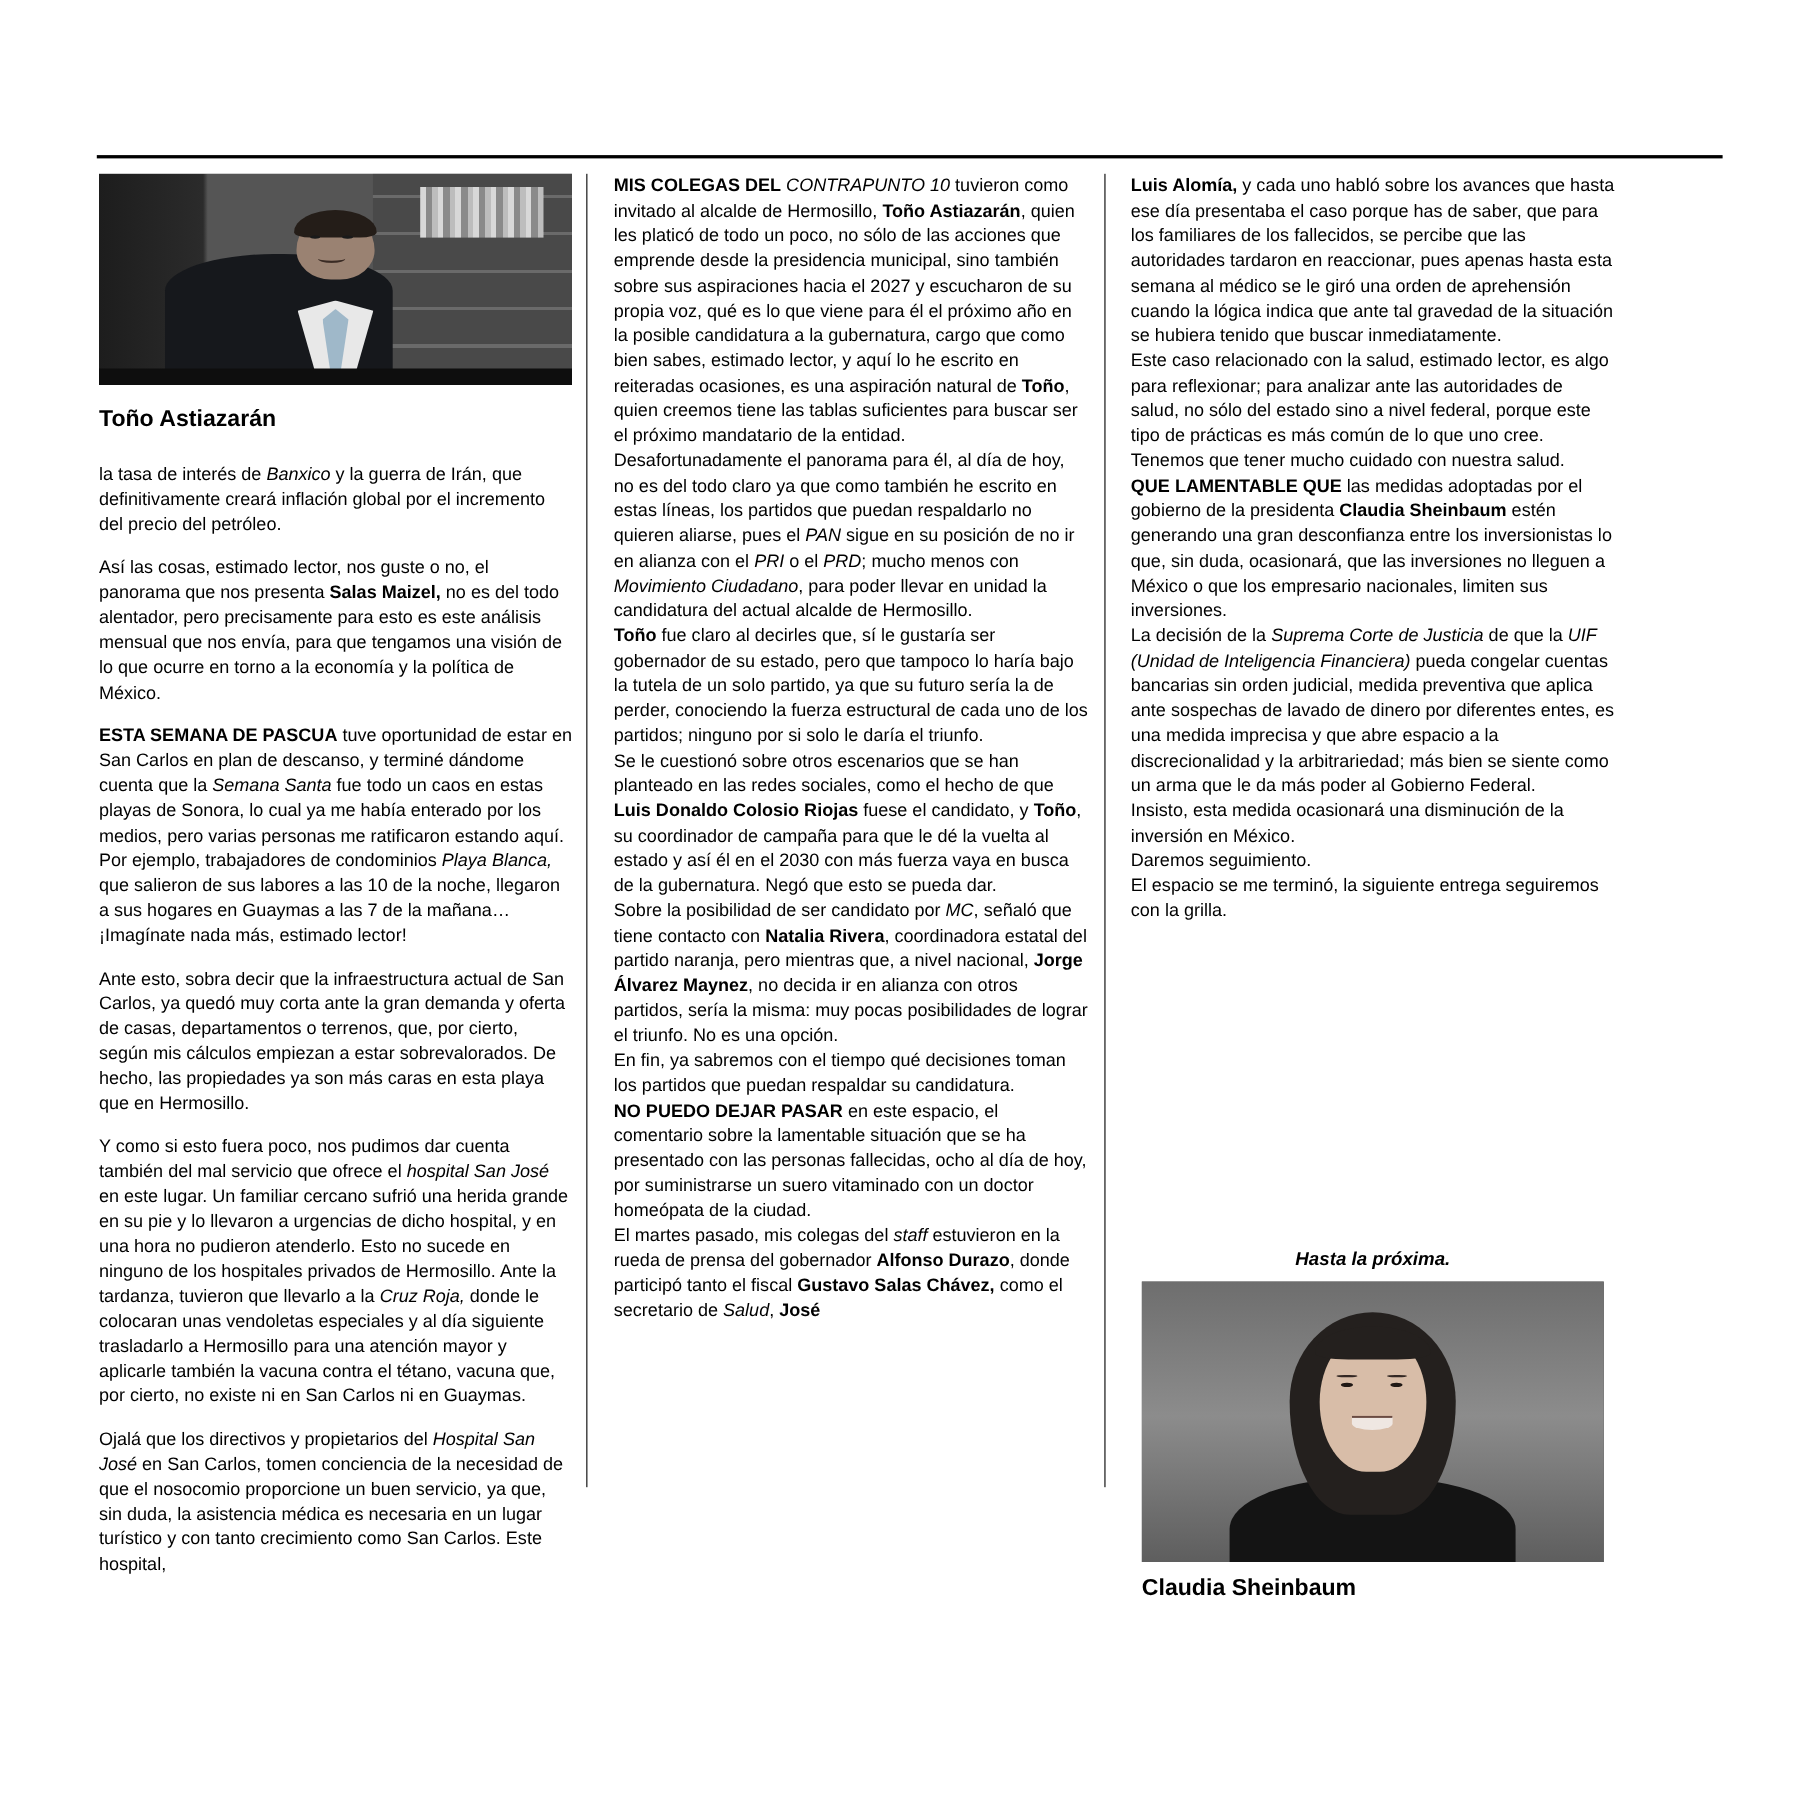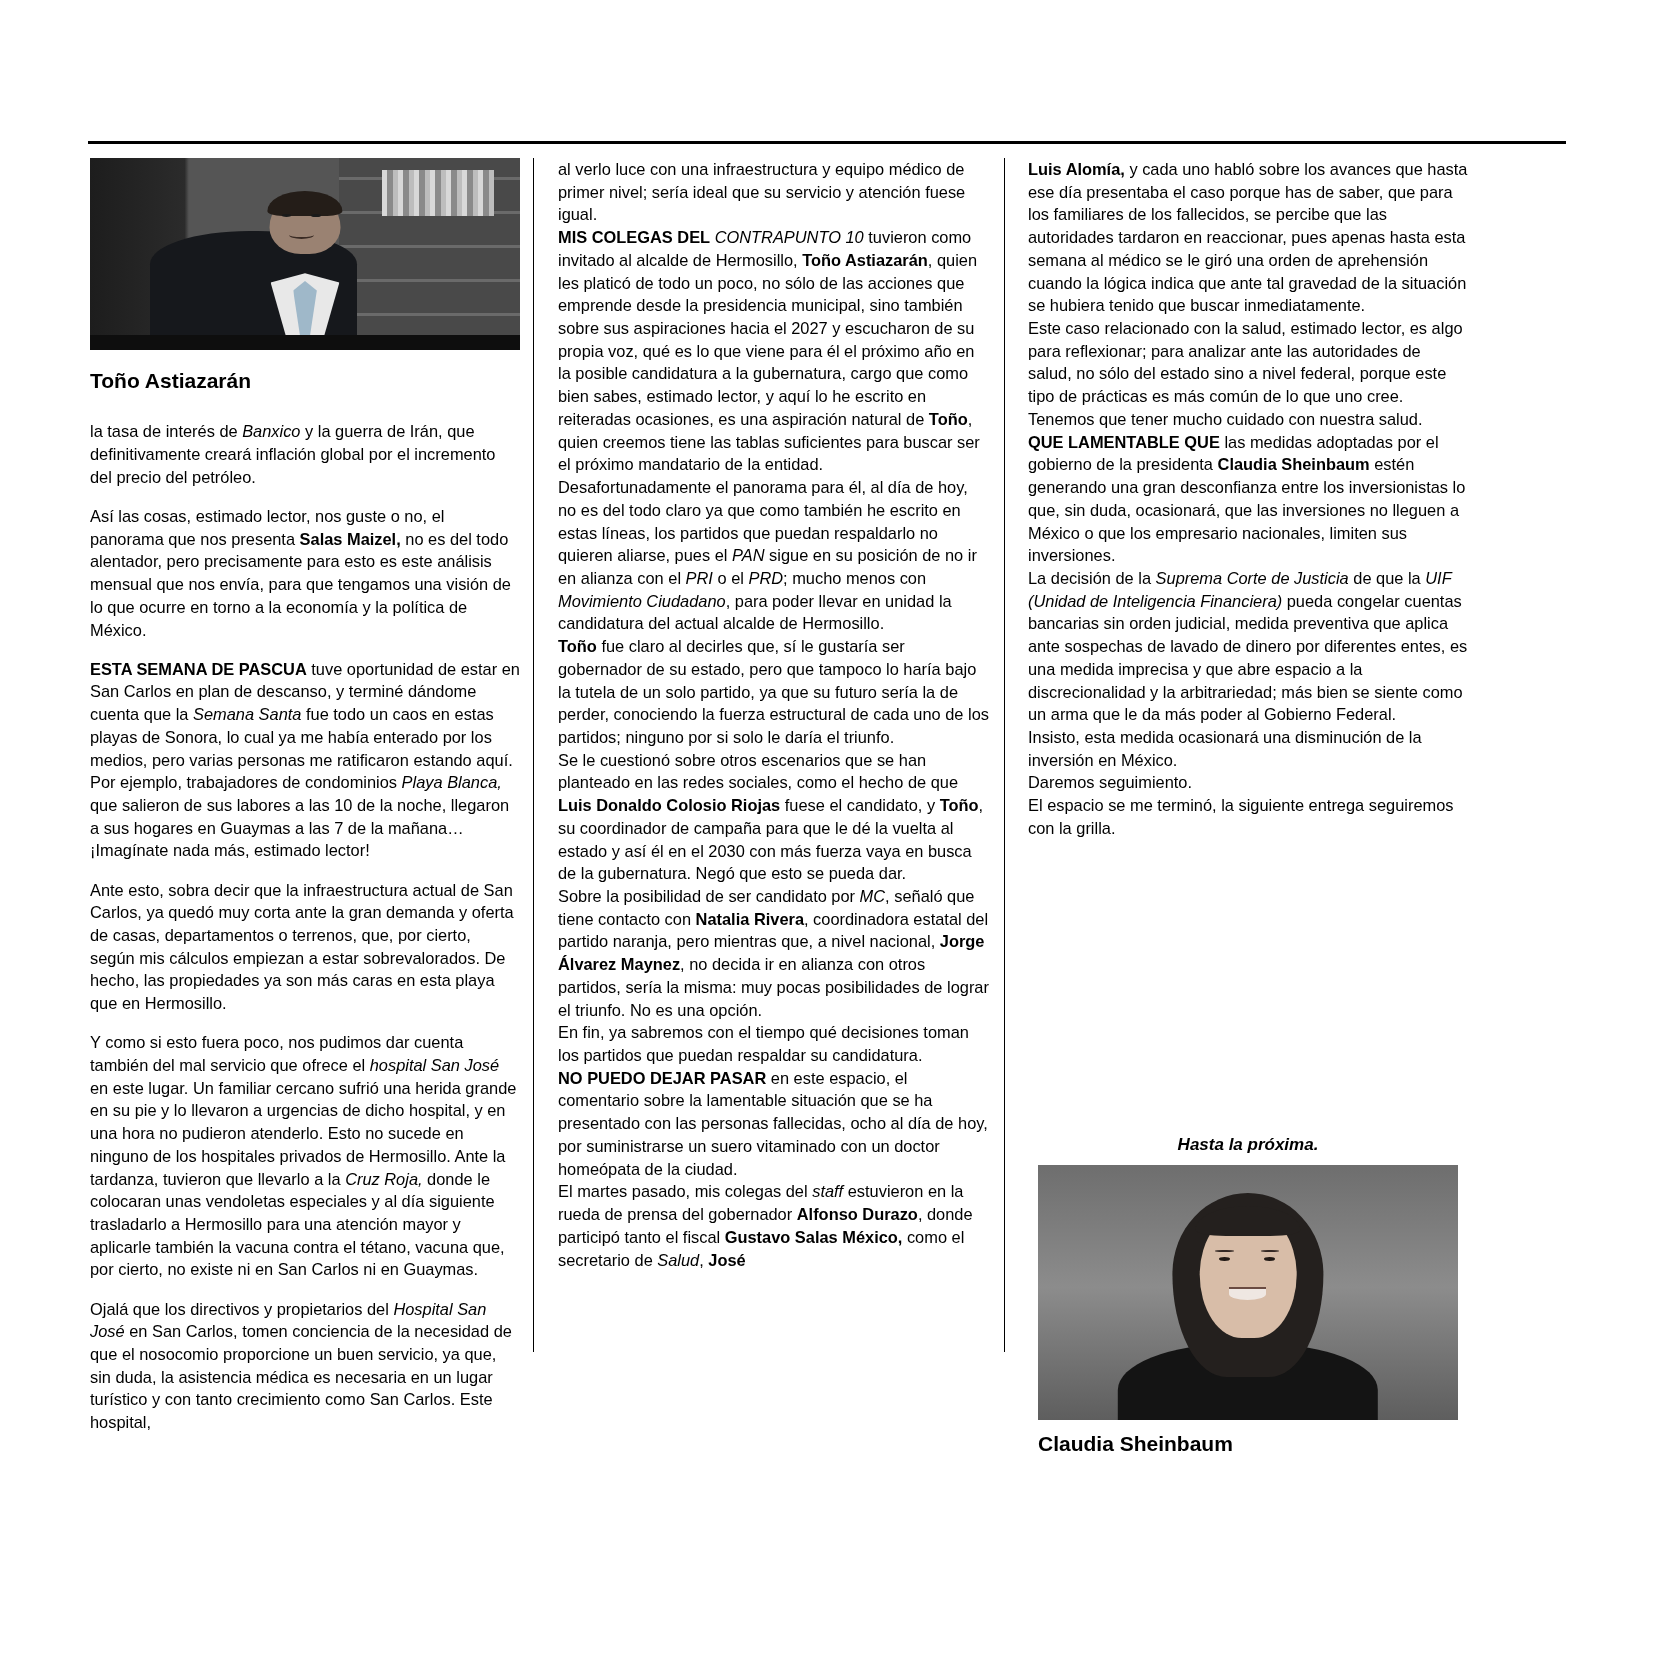--- a/index.html
+++ b/index.html
@@ -384,29 +384,28 @@
   <div class="col1-text">
       <p>la tasa de interés de <i>Banxico</i> y la guerra de Irán, que definitivamente creará inflación global por el incremento del precio del petróleo.</p>
       <p>Así las cosas, estimado lector, nos guste o no, el panorama que nos presenta <b>Salas Maizel,</b> no es del todo alentador, pero precisamente para esto es este análisis mensual que nos envía, para que tengamos una visión de lo que ocurre en torno a la economía y la política de México.</p>
       <p><b>ESTA SEMANA DE PASCUA</b> tuve oportunidad de estar en San Carlos en plan de descanso, y terminé dándome cuenta que la <i>Semana Santa</i> fue todo un caos en estas playas de Sonora, lo cual ya me había enterado por los medios, pero varias personas me ratificaron estando aquí. Por ejemplo, trabajadores de condominios <i>Playa Blanca,</i> que salieron de sus labores a las 10 de la noche, llegaron a sus hogares en Guaymas a las 7 de la mañana…¡Imagínate nada más, estimado lector!</p>
       <p>Ante esto, sobra decir que la infraestructura actual de San Carlos, ya quedó muy corta ante la gran demanda y oferta de casas, departamentos o terrenos, que, por cierto, según mis cálculos empiezan a estar sobrevalorados. De hecho, las propiedades ya son más caras en esta playa que en Hermosillo.</p>
       <p>Y como si esto fuera poco, nos pudimos dar cuenta también del mal servicio que ofrece el <i>hospital San José</i> en este lugar. Un familiar cercano sufrió una herida grande en su pie y lo llevaron a urgencias de dicho hospital, y en una hora no pudieron atenderlo. Esto no sucede en ninguno de los hospitales privados de Hermosillo. Ante la tardanza, tuvieron que llevarlo a la <i>Cruz Roja,</i> donde le colocaran unas vendoletas especiales y al día siguiente trasladarlo a Hermosillo para una atención mayor y aplicarle también la vacuna contra el tétano, vacuna que, por cierto, no existe ni en San Carlos ni en Guaymas.</p>
       <p>Ojalá que los directivos y propietarios del <i>Hospital San José</i> en San Carlos, tomen conciencia de la necesidad de que el nosocomio proporcione un buen servicio, ya que, sin duda, la asistencia médica es necesaria en un lugar turístico y con tanto crecimiento como San Carlos. Este hospital,</p>
     </div>
 
   <div class="col col2">
-      <p>al verlo luce con una infraestructura y equipo médico de primer nivel; sería ideal que su servicio y atención fuese igual.</p>
       <p><b>MIS COLEGAS DEL</b> <i>CONTRAPUNTO</i> <i>10</i> tuvieron como invitado al alcalde de Hermosillo, <b>Toño Astiazarán</b>, quien les platicó de todo un poco, no sólo de las acciones que emprende desde la presidencia municipal, sino también sobre sus aspiraciones hacia el 2027 y escucharon de su propia voz, qué es lo que viene para él el próximo año en la posible candidatura a la gubernatura, cargo que como bien sabes, estimado lector, y aquí lo he escrito en reiteradas ocasiones, es una aspiración natural de <b>Toño</b>, quien creemos tiene las tablas suficientes para buscar ser el próximo mandatario de la entidad.</p>
       <p>Desafortunadamente el panorama para él, al día de hoy, no es del todo claro ya que como también he escrito en estas líneas, los partidos que puedan respaldarlo no quieren aliarse, pues el <i>PAN</i> sigue en su posición de no ir en alianza con el <i>PRI</i> o el <i>PRD</i>; mucho menos con <i>Movimiento Ciudadano</i>, para poder llevar en unidad la candidatura del actual alcalde de Hermosillo.</p>
       <p><b>Toño</b> fue claro al decirles que, sí le gustaría ser gobernador de su estado, pero que tampoco lo haría bajo la tutela de un solo partido, ya que su futuro sería la de perder, conociendo la fuerza estructural de cada uno de los partidos; ninguno por si solo le daría el triunfo.</p>
       <p>Se le cuestionó sobre otros escenarios que se han planteado en las redes sociales, como el hecho de que <b>Luis Donaldo Colosio Riojas</b> fuese el candidato, y <b>Toño</b>, su coordinador de campaña para que le dé la vuelta al estado y así él en el 2030 con más fuerza vaya en busca de la gubernatura. Negó que esto se pueda dar.</p>
       <p>Sobre la posibilidad de ser candidato por <i>MC</i>, señaló que tiene contacto con <b>Natalia Rivera</b>, coordinadora estatal del partido naranja, pero mientras que, a nivel nacional, <b>Jorge Álvarez Maynez</b>, no decida ir en alianza con otros partidos, sería la misma: muy pocas posibilidades de lograr el triunfo. No es una opción.</p>
       <p>En fin, ya sabremos con el tiempo qué decisiones toman los partidos que puedan respaldar su candidatura.</p>
       <p><b>NO PUEDO DEJAR PASAR</b> en este espacio, el comentario sobre la lamentable situación que se ha presentado con las personas fallecidas, ocho al día de hoy, por suministrarse un suero vitaminado con un doctor homeópata de la ciudad.</p>
-      <p>El martes pasado, mis colegas del <i>staff</i> estuvieron en la rueda de prensa del gobernador <b>Alfonso Durazo</b>, donde participó tanto el fiscal <b>Gustavo Salas México,</b> como el secretario de <i>Salud</i>, <b>José</b></p>
+      <p>El martes pasado, mis colegas del <i>staff</i> estuvieron en la rueda de prensa del gobernador <b>Alfonso Durazo</b>, donde participó tanto el fiscal <b>Gustavo Salas Chávez,</b> como el secretario de <i>Salud</i>, <b>José</b></p>
     </div>
 
   <div class="col col3">
       <p><b>Luis Alomía,</b> y cada uno habló sobre los avances que hasta ese día presentaba el caso porque has de saber, que para los familiares de los fallecidos, se percibe que las autoridades tardaron en reaccionar, pues apenas hasta esta semana al médico se le giró una orden de aprehensión cuando la lógica indica que ante tal gravedad de la situación se hubiera tenido que buscar inmediatamente.</p>
       <p>Este caso relacionado con la salud, estimado lector, es algo para reflexionar; para analizar ante las autoridades de salud, no sólo del estado sino a nivel federal, porque este tipo de prácticas es más común de lo que uno cree.</p>
       <p>Tenemos que tener mucho cuidado con nuestra salud.</p>
       <p><b>QUE LAMENTABLE QUE</b> las medidas adoptadas por el gobierno de la presidenta <b>Claudia Sheinbaum</b> estén generando una gran desconfianza entre los inversionistas lo que, sin duda, ocasionará, que las inversiones no lleguen a México o que los empresario nacionales, limiten sus inversiones.</p>
       <p>La decisión de la <i>Suprema Corte de Justicia</i> de que la <i>UIF (Unidad de Inteligencia Financiera)</i> pueda congelar cuentas bancarias sin orden judicial, medida preventiva que aplica ante sospechas de lavado de dinero por diferentes entes, es una medida imprecisa y que abre espacio a la discrecionalidad y la arbitrariedad; más bien se siente como un arma que le da más poder al Gobierno Federal.</p>
       <p>Insisto, esta medida ocasionará una disminución de la inversión en México.</p>
       <p>Daremos seguimiento.</p>

